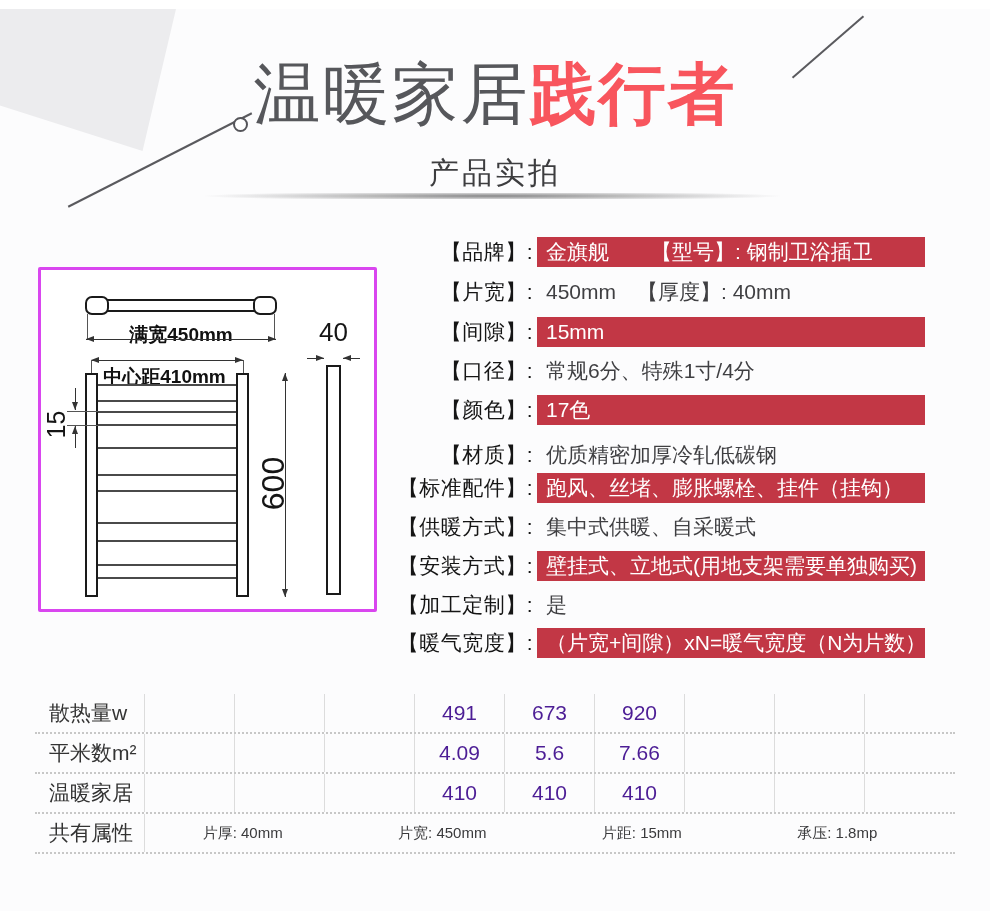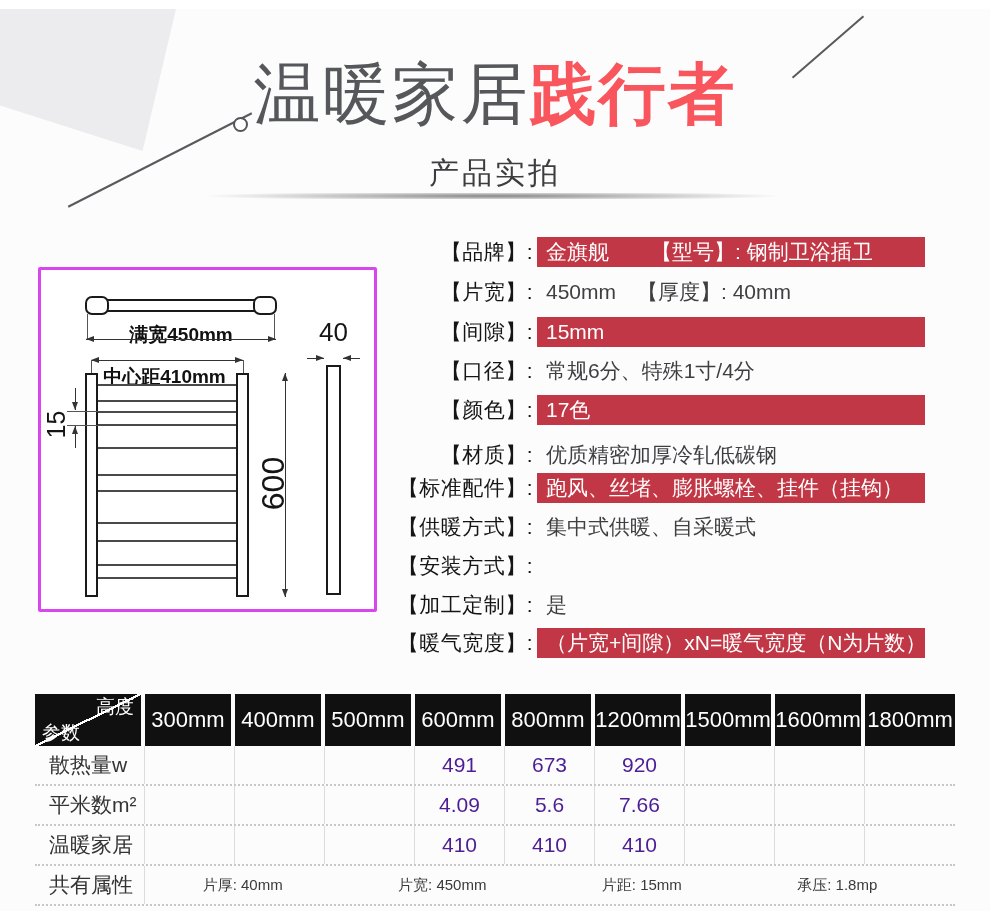--- a/index.html
+++ b/index.html
@@ -186,47 +186,33 @@
     <div class="spec-row hl" style="top:236px;">
       <span class="spec-label">【标准配件】:</span>
       <span class="spec-value">跑风、丝堵、膨胀螺栓、挂件（挂钩）</span>
     </div>
     <div class="spec-row" style="top:275px;">
       <span class="spec-label">【供暖方式】:</span>
       <span class="spec-value">集中式供暖、自采暖式</span>
     </div>
     <div class="spec-row hl" style="top:314px;">
       <span class="spec-label">【安装方式】:</span>
+      <span class="spec-value">壁挂式、立地式(用地支架需要单独购买)</span>
     </div>
     <div class="spec-row" style="top:353px;">
       <span class="spec-label">【加工定制】:</span>
       <span class="spec-value">是</span>
     </div>
     <div class="spec-row hl" style="top:391px;">
       <span class="spec-label">【暖气宽度】:</span>
       <span class="spec-value">（片宽+间隙）xN=暖气宽度（N为片数）</span>
     </div>
   </div>
 
   <div class="spec-table">
-    <div class="tbl-head">
-      <div class="corner">
-        <span class="c-top">高度</span>
-        <span class="c-bot">参数</span>
-      </div>
-      <div class="th-cell">300mm</div>
-      <div class="th-cell">400mm</div>
-      <div class="th-cell">500mm</div>
-      <div class="th-cell">600mm</div>
-      <div class="th-cell">800mm</div>
-      <div class="th-cell">1200mm</div>
-      <div class="th-cell">1500mm</div>
-      <div class="th-cell">1600mm</div>
-      <div class="th-cell">1800mm</div>
-    </div>
 
     <div class="tbl-row">
       <div class="td-label">散热量w</div>
       <div class="td-cell"></div>
       <div class="td-cell"></div>
       <div class="td-cell"></div>
       <div class="td-cell">491</div>
       <div class="td-cell">673</div>
       <div class="td-cell">920</div>
       <div class="td-cell"></div>

